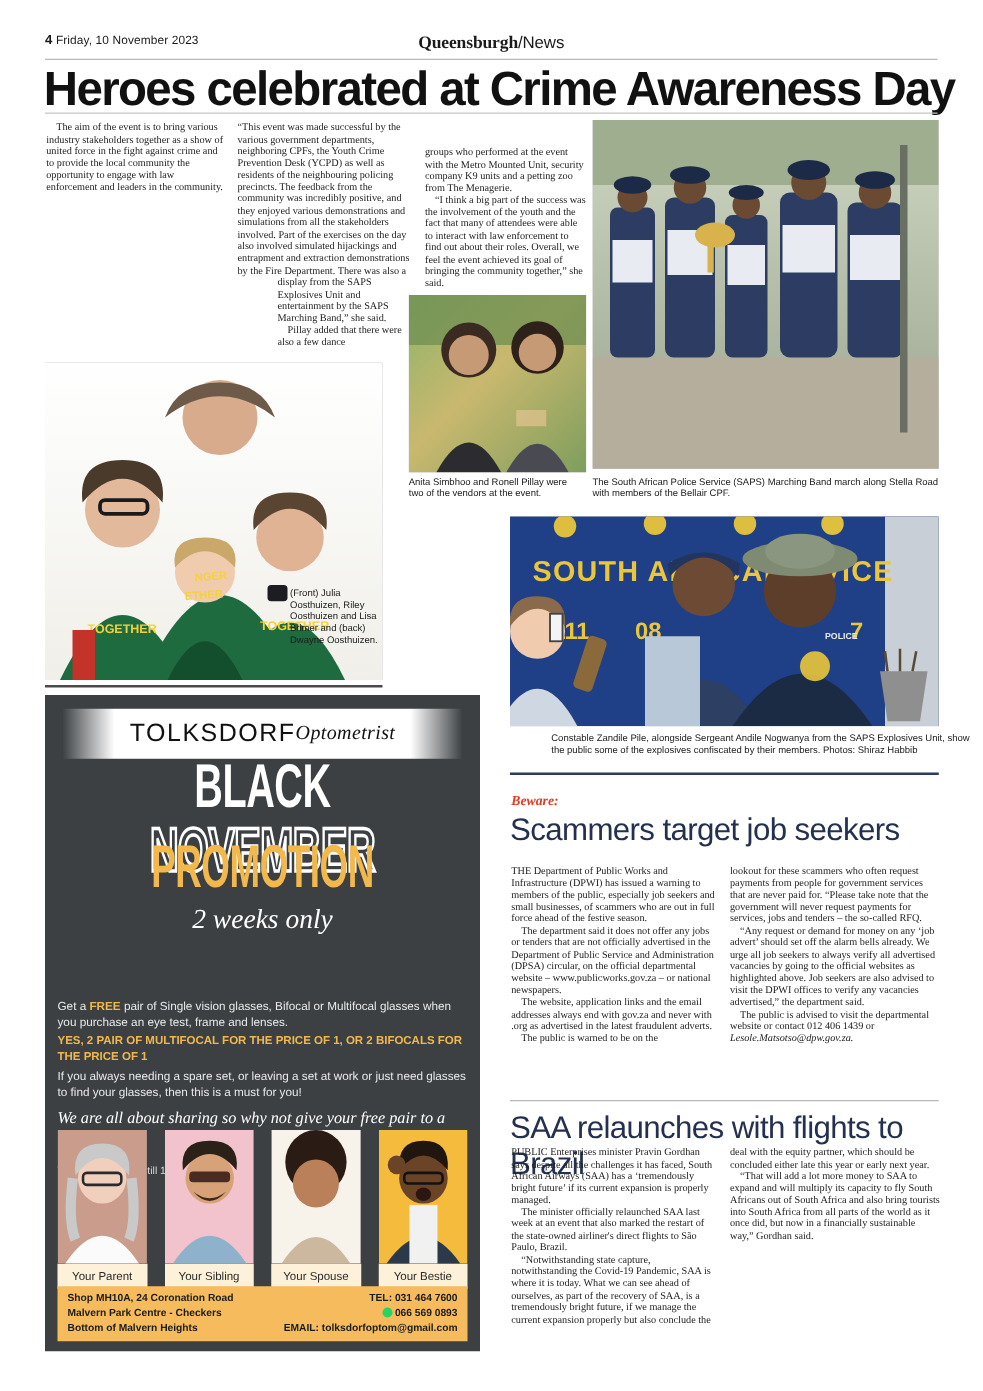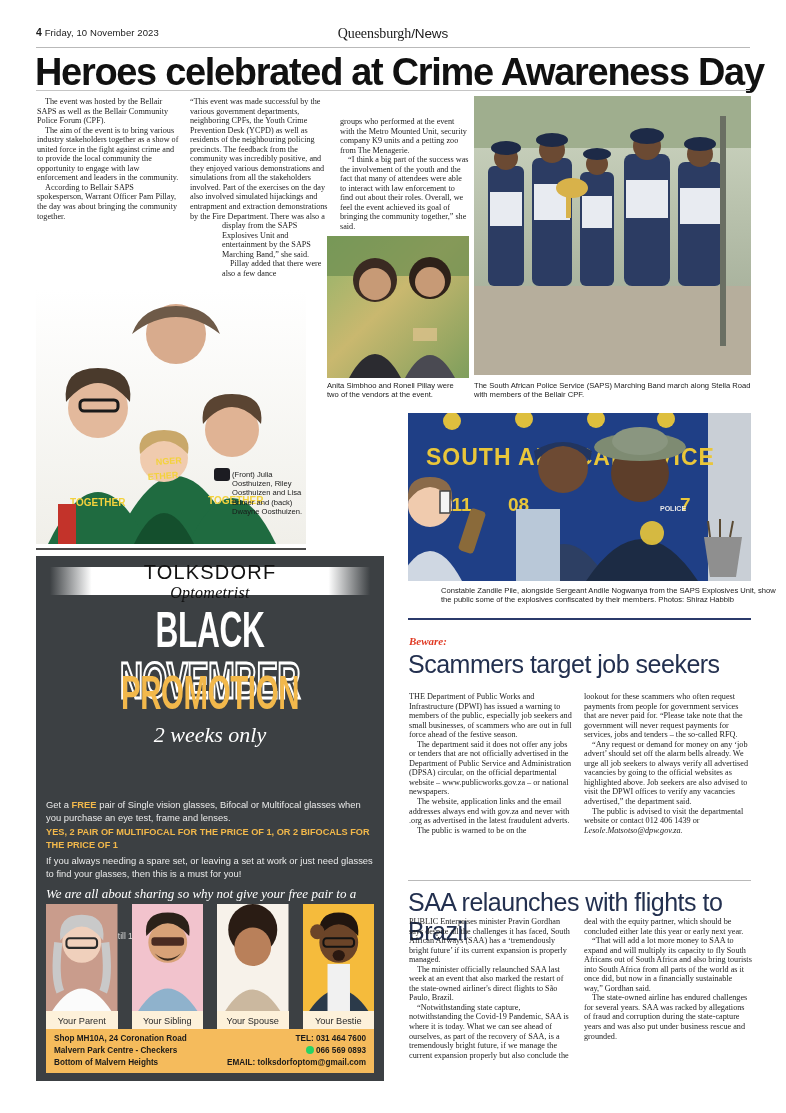--- a/index.html
+++ b/index.html
@@ -16,21 +16,21 @@
   .masthead {
     position: absolute; left: 36px; top: 26px; width: 714px; height: 22px;
     display: flex; align-items: flex-start;
   }
   .folio { font-family: "Liberation Sans", sans-serif; font-size: 9.5px; color: #1a1a1a; letter-spacing: .1px; }
   .folio .pg { font-weight: bold; font-size: 10.5px; }
   .section-head {
     position: absolute; left: 0; right: 0; text-align: center;
     font-size: 14px; color: #1a1a1a; letter-spacing: -.1px;
   }
-  .section-head .brand { font-family: "Liberation Serif", serif; font-weight: normal; text-align: right; }
+  .section-head .brand { font-family: "Liberation Serif", serif; font-weight: bold; text-align: right; }
   .section-head .sub { font-family: "Liberation Sans", sans-serif; font-weight: 300; font-size: 13.5px; }
   .rule-top { position: absolute; left: 36px; top: 47px; width: 714px; height: 1px; background: #b9b9b9; }
 
   
   .headline {
     position: absolute; left: 35px; top: 52px; width: 716px;
     font-family: "Liberation Sans", sans-serif;
     font-weight: bold;
     font-size: 38.5px;
     line-height: 40px;
@@ -90,23 +90,23 @@
   .rule-under-left { position: absolute; left: 36px; top: 548px; width: 270px; height: 1.5px; background: #4a4a4a; }
   .rule-under-exp { position: absolute; left: 408px; top: 618px; width: 343px; height: 2px; background: #2b3a6b; }
 
   
   .advert {
     position: absolute; left: 36px; top: 556px; width: 348px; height: 525px;
     background: #3c4043;
     overflow: hidden;
   }
   .ad-logo-bar {
-    position: absolute; left: 14px; top: 11px; width: 320px; height: 28px;
+    position: absolute; left: 14px; top: 11px; width: 320px; height: 40px;
     background: linear-gradient(to right, #3c4043 0%, #ffffff 13%, #ffffff 87%, #3c4043 100%);
-    display: flex; align-items: center; justify-content: center; flex-direction: column;
+    display: flex; align-items: center; justify-content: center;
   }
   .ad-logo-text { font-family: "Liberation Sans", sans-serif; font-size: 20px; letter-spacing: 1.2px; color: #111; font-weight: 400; }
   .ad-logo-script { font-family: "Liberation Serif", serif; font-style: italic; font-size: 16px; letter-spacing: .3px; color: #111; font-weight: 400; }
 
   .ad-black {
     position: absolute; left: 0; top: 48px; width: 348px; text-align: center;
     font-family: "Liberation Sans", sans-serif; font-weight: bold;
     font-size: 44px; line-height: 46px; letter-spacing: -0.5px; color: #fff;
     transform: scaleX(0.72) scaleY(1.12);
     transform-origin: center top;
@@ -195,23 +195,21 @@
     <div class="section-head">
       <span class="brand">Queensburgh</span><span class="sub">/News</span>
     </div>
   </div>
   <div class="rule-top"></div>
 
   <div class="headline">Heroes celebrated at Crime Awareness Day</div>
   <div class="rule-head"></div>
 
   <div class="col" id="colA">
-    <p>The event was hosted by the Bellair SAPS as well as the Bellair Community Police Forum (CPF).</p>
     <p>The aim of the event is to bring various industry stakeholders together as a show of united force in the fight against crime and to provide the local community the opportunity to engage with law enforcement and leaders in the community.</p>
-    <p>According to Bellair SAPS spokesperson, Warrant Officer Pam Pillay, the day was about bringing the community together.</p>
   </div>
 
   <div class="col" id="colB">
     <p class="first">“This event was made successful by the various government departments, neighboring CPFs, the Youth Crime Prevention Desk (YCPD) as well as residents of the neighbouring policing precincts. The feedback from the community was incredibly positive, and they enjoyed various demonstrations and simulations from all the stakeholders involved. Part of the exercises on the day also involved simulated hijackings and entrapment and extraction demonstrations by the Fire Department. There was also a</p>
     <div class="narrow">
       <p class="first">display from the SAPS Explosives Unit and entertainment by the SAPS Marching Band,” she said.</p>
       <p>Pillay added that there were also a few dance</p>
     </div>
   </div>
 
@@ -489,16 +487,15 @@
   <div class="rule-saa"></div>
   <div class="subhead" id="head-saa">SAA relaunches with flights to Brazil</div>
   <div class="col" id="saaA">
     <p class="first">PUBLIC Enterprises minister Pravin Gordhan says despite all the challenges it has faced, South African Airways (SAA) has a ‘tremendously bright future’ if its current expansion is properly managed.</p>
     <p>The minister officially relaunched SAA last week at an event that also marked the restart of the state-owned airliner's direct flights to São Paulo, Brazil.</p>
     <p>“Notwithstanding state capture, notwithstanding the Covid-19 Pandemic, SAA is where it is today. What we can see ahead of ourselves, as part of the recovery of SAA, is a tremendously bright future, if we manage the current expansion properly but also conclude the</p>
   </div>
   <div class="col" id="saaB">
     <p class="first">deal with the equity partner, which should be concluded either late this year or early next year.</p>
     <p>“That will add a lot more money to SAA to expand and will multiply its capacity to fly South Africans out of South Africa and also bring tourists into South Africa from all parts of the world as it once did, but now in a financially sustainable way,” Gordhan said.</p>
-    <p>The state-owned airline has endured challenges for several years. SAA was racked by allegations of fraud and corruption during the state-capture years and was also put under business rescue and grounded.</p>
   </div>
 
 </div>
 
 </body></html>

